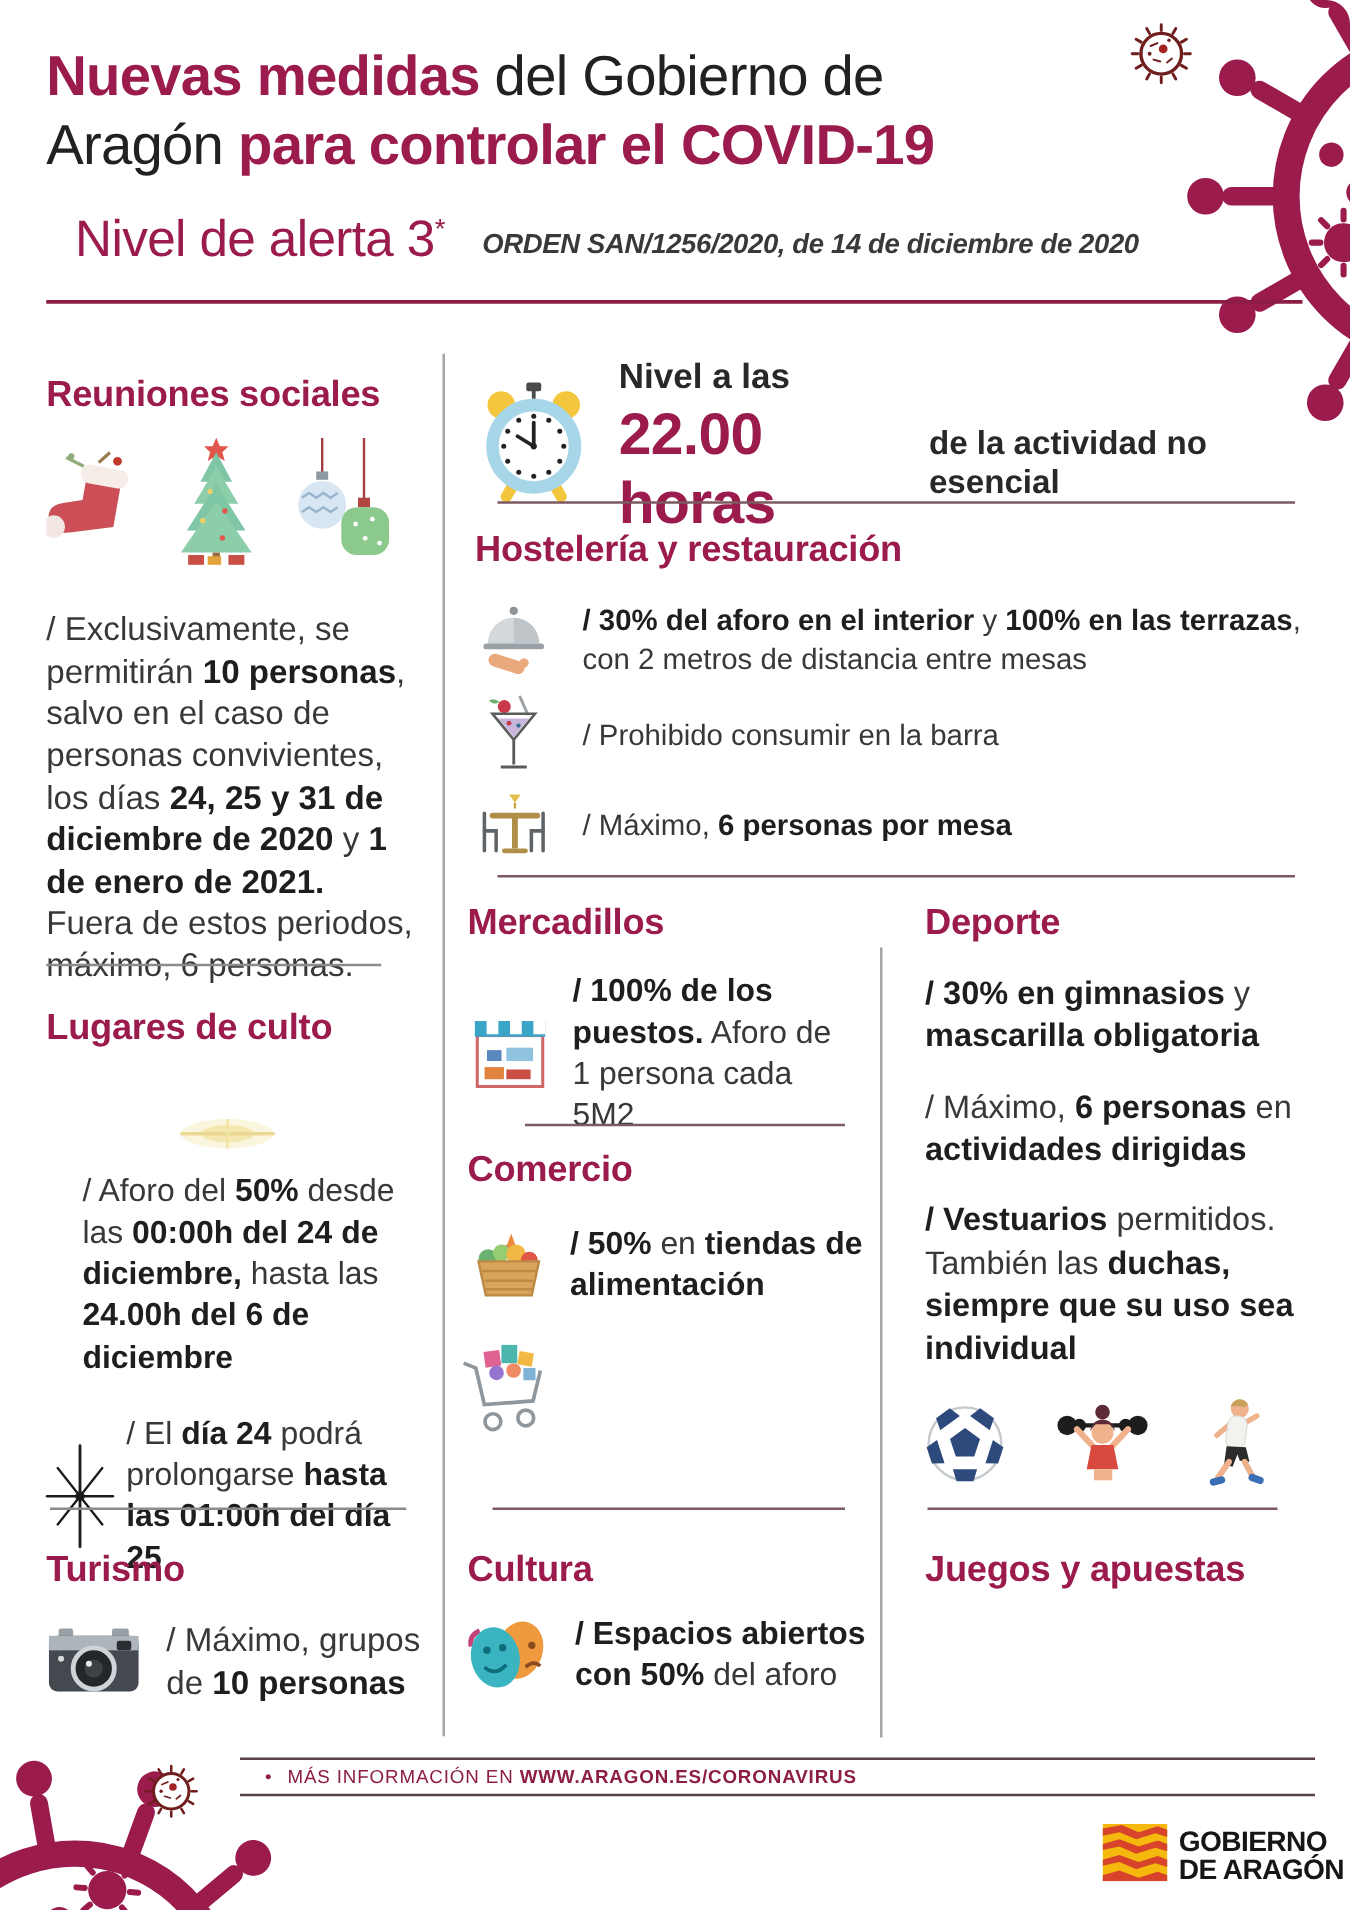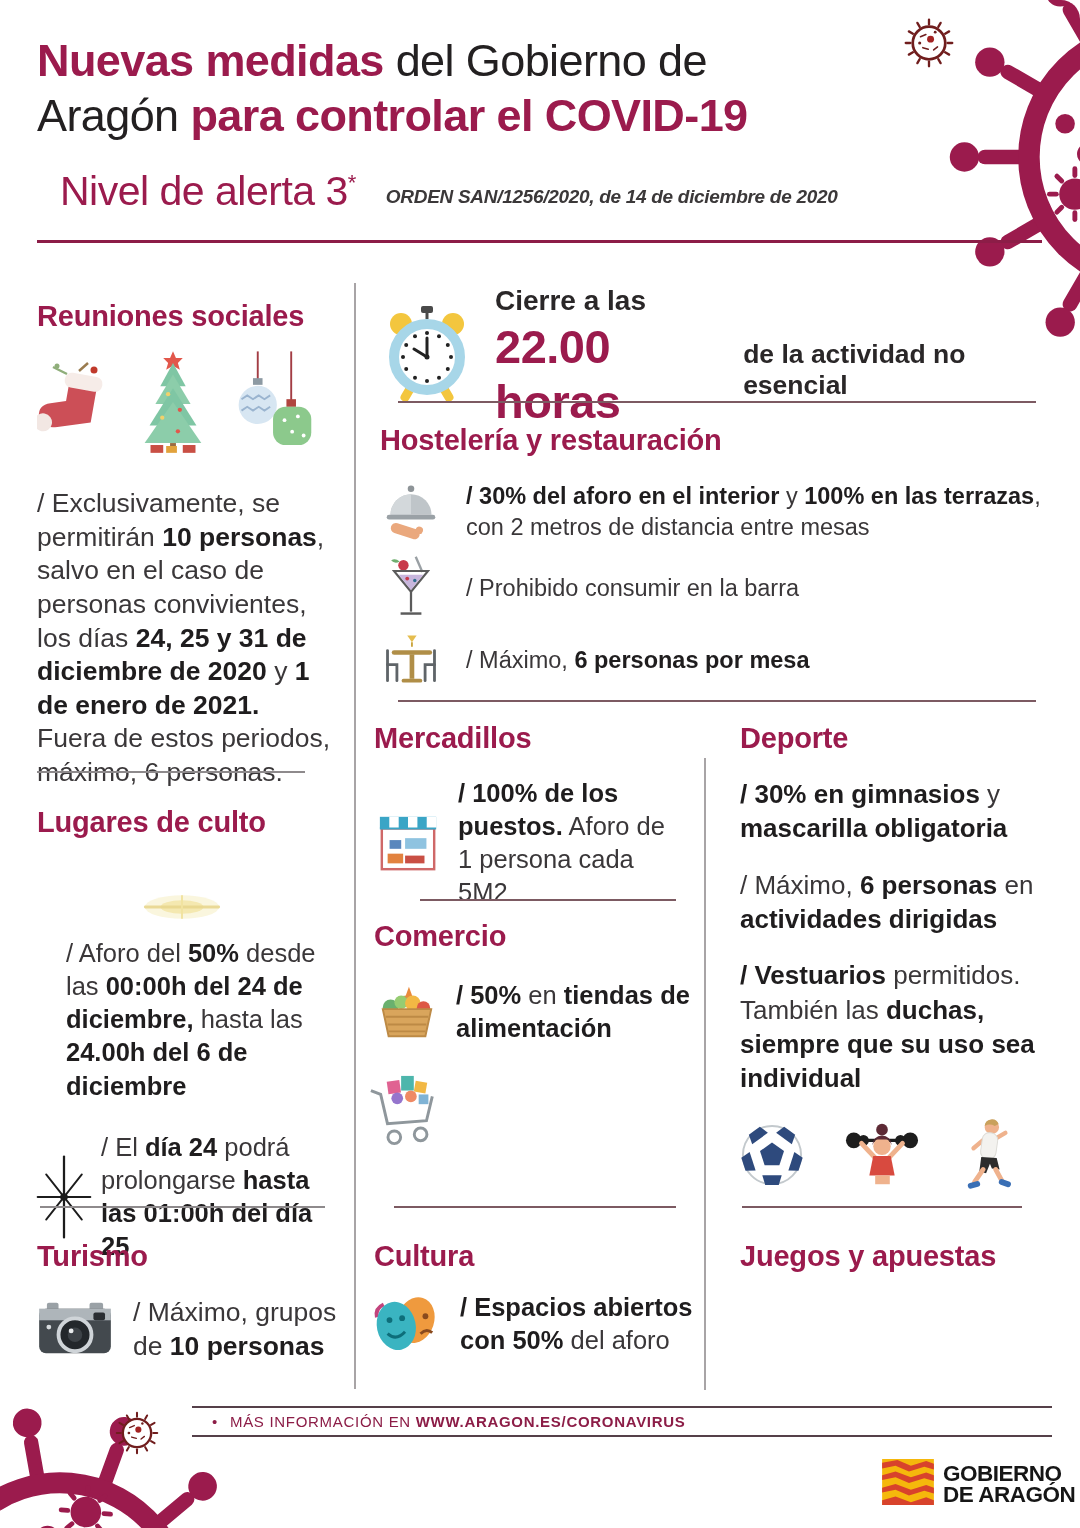--- a/index.html
+++ b/index.html
@@ -6,21 +6,21 @@
   .page{position:relative;width:1080px;height:1528px;background:#ffffff;overflow:hidden;
         font-family:"Liberation Sans","DejaVu Sans",sans-serif;color:#3a3739;border-radius:19px;}
   .b{font-weight:700;color:#1f1d1e;}
   
   .hdr-title{position:absolute;left:37px;top:34px;width:860px;font-size:45px;line-height:1.22;
              color:#232021;letter-spacing:-0.6px;font-weight:400;}
   .hdr-title .acc{color:#9b1b4d;font-weight:700;}
   .alert-row{position:absolute;left:37px;top:168px;display:flex;align-items:flex-end;gap:30px;margin-left:23px;}
   .alert-lvl{font-size:41px;color:#9b1b4d;font-weight:400;letter-spacing:-0.5px;}
   .alert-lvl sup{font-size:22px;}
-  .order-ref{font-size:19px;font-style:italic;font-weight:700;color:#3b3839;padding-bottom:7px;letter-spacing:-0.3px;}
+  .order-ref{font-size:22px;font-style:italic;font-weight:700;color:#3b3839;padding-bottom:7px;letter-spacing:-0.3px;}
   .hdr-rule{position:absolute;left:37px;top:240px;width:1005px;height:3px;background:#8c1d47;}
   
   h2{margin:0;font-size:29px;font-weight:700;color:#9b1b4d;letter-spacing:-0.2px;}
   .rule{position:absolute;height:2px;background:#7c5a62;}
   .rule.light{background:#8e8a8c;}
   .vdiv{position:absolute;width:2px;background:#a8a4a6;}
   .item{display:flex;align-items:center;}
   .icon-box{flex:0 0 auto;display:flex;justify-content:center;align-items:center;}
   
   .sec-reuniones{position:absolute;left:37px;top:300px;width:296px;}
@@ -238,21 +238,21 @@
           <circle cx="22" cy="55" r="2"></circle>
             <circle cx="25.2" cy="43" r="2"></circle>
             <circle cx="34" cy="34.2" r="2"></circle>
         </g>
         <line x1="46" y1="55" x2="46" y2="36" stroke="#222" stroke-width="3" stroke-linecap="round"></line>
         <line x1="46" y1="55" x2="33" y2="47" stroke="#222" stroke-width="3" stroke-linecap="round"></line>
         <circle cx="46" cy="55" r="2.5" fill="#222"></circle>
       </svg>
     </span>
     <div class="closing-txt">
-      <div class="closing-intro">Cierre a las</div>
+      <div class="closing-intro">Nivel a las</div>
       <div class="closing-line2">
         <span class="closing-time">22.00 horas</span>
         <span class="closing-scope">de la actividad no esencial</span>
       </div>
     </div>
   </div>
   <div class="rule" style="left:398px;top:401px;width:638px;"></div>
 
   <div class="sec-host">
     <h2>Hostelería y restauración</h2>

